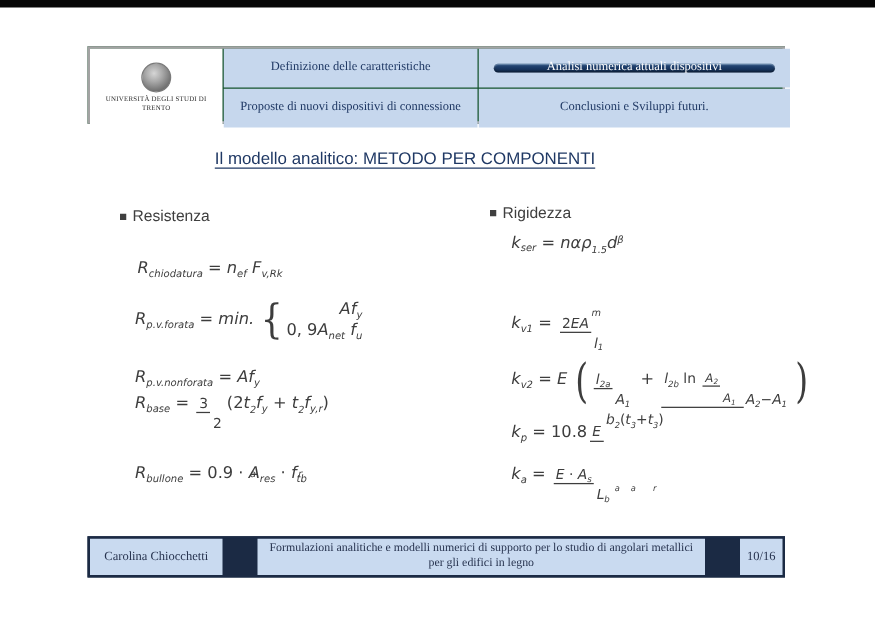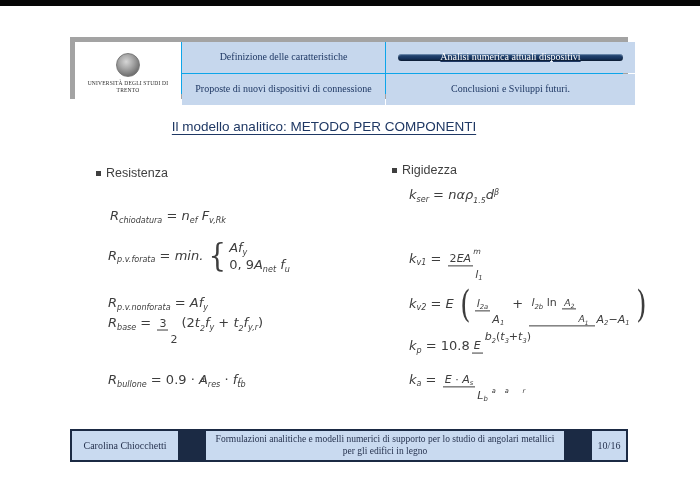--- a/index.html
+++ b/index.html
@@ -5,31 +5,31 @@
   * { margin:0; padding:0; box-sizing:border-box; }
   html,body { width:700px; height:498px; background:#ffffff; overflow:hidden;
               font-family:"Liberation Sans", sans-serif; }
   .page { position:relative; width:700px; height:498px; background:#fff; }
 
   .topbar { position:absolute; left:0; top:0; width:700px; height:6px; background:#060606; }
 
   
   .header-table { position:absolute; left:70px; top:37px; width:558px; height:62px;
                   display:grid; grid-template-columns:106px 203px 249px; grid-template-rows:31px 31px;
-                  border:5px solid #a3a3a3; background:#0ea5e9; grid-gap:1px; }
+                  border:2px solid #a3a3a3; background:#14532d; grid-gap:1px; }
   .hcell { background:#c6d7ed; display:flex; align-items:center; justify-content:center;
            font-family:"Liberation Serif", serif; font-size:10px; color:#1f3864; text-align:center;
            line-height:1.05; padding:1px 2px; }
   .logo-cell { background:#ffffff; grid-row:1 / span 2; flex-direction:column; justify-content:center; gap:3px; }
   .seal { width:24px; height:24px; border-radius:50%;
           background:radial-gradient(circle at 42% 35%, #d6d6d6 0%, #a9a9a9 35%, #6f6f6f 75%, #9b9b9b 100%);
           border:1px solid #7a7a7a; }
   .uni-name { font-size:5.5px; letter-spacing:.2px; color:#2b2b2b; width:88px; text-align:center;
               font-family:"Liberation Serif", serif; line-height:1.25; }
-  .active-wrap { padding:12px;text-decoration:underline; }
+  .active-wrap { padding:12px; }
   .active-pill { width:100%; height:100%; border-radius:5px;
                  background:linear-gradient(180deg,#2c507d 0%, #1b3a66 45%, #122b4e 100%);
                  box-shadow:inset 0 1px 1px rgba(190,215,240,.45), inset 0 -1px 2px rgba(0,0,0,.4);
                  color:#ffffff; display:flex; align-items:center; justify-content:center; }
 
   
   .slide-title { position:absolute; left:0; top:119px; width:648px; text-align:center;
                  font-size:13.5px; color:#1f3864; text-decoration:underline; text-underline-offset:3px; }
 
   
@@ -59,21 +59,21 @@
   .msup { font-style:italic; font-size:.62em; position:relative; top:-.45em; }
   .mss  { display:inline-flex; flex-direction:column; font-size:.6em; font-style:italic;
           line-height:1.05; vertical-align:-.45em; text-align:left;gap:43px; }
   .mfrac { display:inline-flex; flex-direction:row; align-items:center; vertical-align:middle;
            font-size:.85em; line-height:1.2; margin:0 2px; }
   .mfrac .num { border-bottom:1px solid currentColor; padding:0 2px; white-space:pre; }
   .mfrac .den { padding:0 2px; white-space:pre;margin-top:32px; }
   .mcases { display:inline-flex; align-items:center; vertical-align:middle; }
   .mcases .brace { font-family:"DejaVu Serif", serif; font-size:2.5em; line-height:.9;
                    transform:scaleX(.85); margin-right:1px; font-weight:400; }
-  .mrows { display:inline-flex; flex-direction:column; gap:2px; }
+  .mrows { display:inline-flex; flex-direction:column; gap:2px;text-align:right; }
   .mrow  { white-space:pre; }
   .mparen { display:inline-flex; align-items:center; vertical-align:middle; }
   .mparen .pd { font-family:"DejaVu Serif", serif; font-size:2.9em; line-height:.85;
                 transform:scaleX(.7); font-weight:400; }
   .pinner { display:inline-flex; align-items:center; white-space:pre; }
 
   
   .footer-table { position:absolute; left:70px; top:429px; width:558px; height:33px;
                   display:grid; grid-template-columns:106px 1fr 34px;
                   border:2px solid #1b2a44; background:#1b2a44; grid-gap:1px;gap:28px; }

